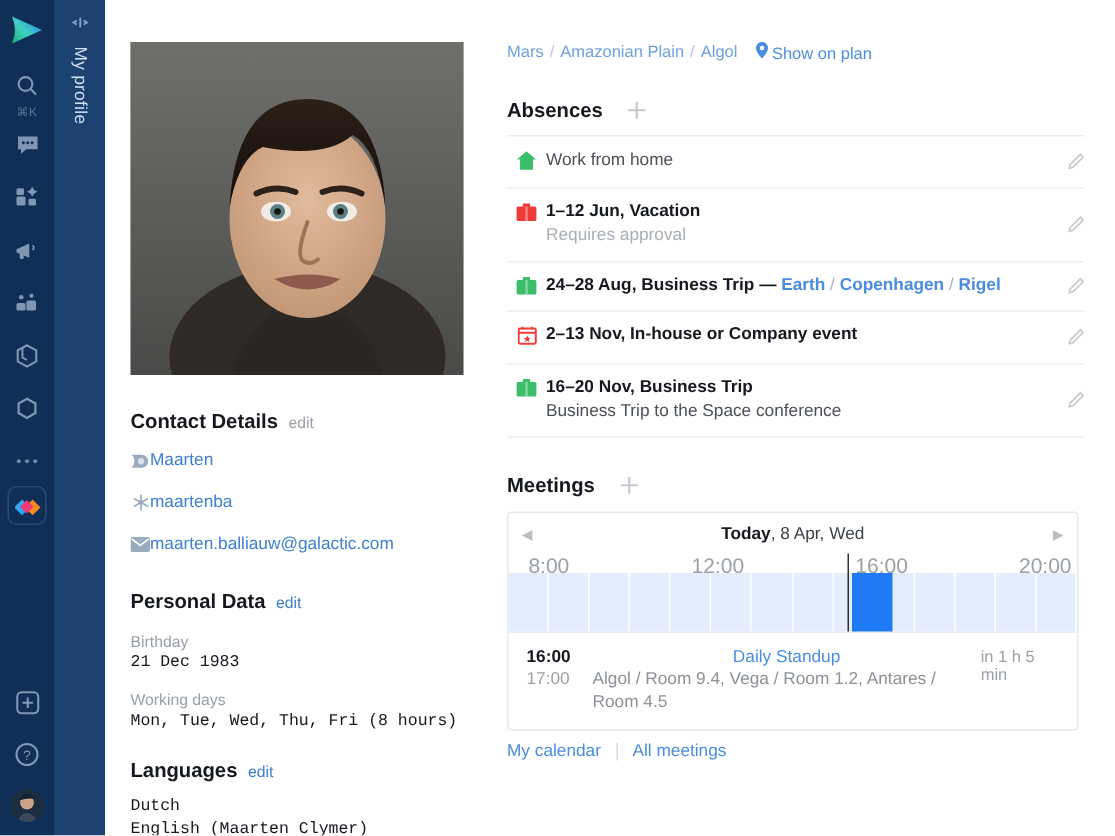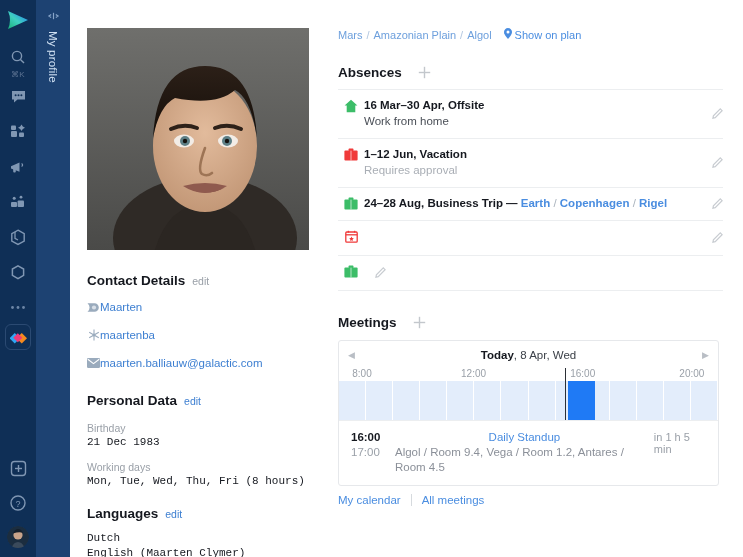--- a/index.html
+++ b/index.html
@@ -142,21 +142,21 @@
     position: relative; font-size: 11.5px; color: #3c4149;
   }
   .card-nav b { font-weight: bold; color: #15181f; }
   .nav-arrow { position: absolute; color: #b9bec5; font-size: 9px; }
   .nav-arrow.l { left: 9px; }
   .nav-arrow.r { right: 9px; }
 
   .tl { position: relative; height: 52px; }
   .tl-labels { position: relative; height: 13px; }
   .tl-labels span {
-    position: absolute; font-size: 10px; color: #9aa0a8; top: 0;
+    position: absolute; font-size: 14px; color: #9aa0a8; top: 0;
   }
   .tl-grid {
     position: relative; height: 39px; background: #e3edfb;
     display: flex;
   }
   .tl-cell { flex: 1 1 auto; border-right: 1px solid #ffffff; }
   .tl-cell:last-child { border-right: none; }
   .tl-now {
     position: absolute; top: -13px; width: 1px; height: 52px;
     background: #2b2f36;
@@ -452,21 +452,20 @@
       <div class="abs-list">
 
         <div class="abs-row">
           <span class="abs-ic">
             <svg width="14" height="14" viewBox="0 0 14 14" fill="#3cbd68">
                 <path d="M7 0.8 L13.4 6.4 H11.3 V13.2 H2.7 V6.4 H0.6z"></path>
                 <rect x="5.6" y="8.6" width="2.8" height="4.6" fill="#fff" opacity="0.0"></rect>
               </svg>
           </span>
           <span class="abs-body">
-            <span class="abs-line1" style="display:block">16 Mar–30 Apr, Offsite</span>
             <span class="abs-line2" style="display:block">Work from home</span>
           </span>
           <span class="pencil">
             <svg width="11" height="11" viewBox="0 0 11 11" fill="none" stroke="#c8ccd1" stroke-width="1.2">
                 <path d="M8.3 0.9 L10.1 2.7 L3.2 9.6 L0.9 10.1 L1.4 7.8 Z"></path>
               </svg>
           </span>
         </div>
 
         <div class="abs-row">
@@ -512,35 +511,40 @@
           <span class="abs-ic">
             <svg width="13" height="13" viewBox="0 0 13 13" fill="none" stroke="#f03a3a" stroke-width="1.3">
               <rect x="0.8" y="2" width="11.4" height="10.2" rx="1"></rect>
                 <line x1="0.8" y1="4.8" x2="12.2" y2="4.8"></line>
               <line x1="3.4" y1="0.8" x2="3.4" y2="2.6"></line>
                 <line x1="9.6" y1="0.8" x2="9.6" y2="2.6"></line>
               <path d="M6.5 6.6 l0.7 1.5 1.6 .2 -1.2 1.1 .3 1.6 -1.4-.8 -1.4 .8 .3-1.6 -1.2-1.1 1.6-.2z" fill="#f03a3a" stroke="none"></path>
             </svg>
           </span>
           <span class="abs-body">
+            <span class="abs-line1" style="display:block">2–13 Nov, In-house or Company event</span>
           </span>
           <span class="pencil">
             <svg width="11" height="11" viewBox="0 0 11 11" fill="none" stroke="#c8ccd1" stroke-width="1.2">
                 <path d="M8.3 0.9 L10.1 2.7 L3.2 9.6 L0.9 10.1 L1.4 7.8 Z"></path>
               </svg>
           </span>
         </div>
 
         <div class="abs-row">
           <span class="abs-ic">
             <svg width="14" height="13" viewBox="0 0 14 13" fill="#3cbd68">
                 <rect x="4.6" y="0.6" width="4.8" height="2.4" rx="0.6"></rect>
                 <rect x="0.4" y="2.6" width="13.2" height="9.8" rx="1"></rect>
                 <rect x="6.1" y="2.6" width="1.8" height="9.8" fill="#fff" opacity=".35"></rect>
               </svg>
+          </span>
+          <span class="abs-body">
+            <span class="abs-line1" style="display:block">16–20 Nov, Business Trip</span>
+            <span class="abs-line2" style="display:block">Business Trip to the Space conference</span>
           </span>
           <span class="pencil">
             <svg width="11" height="11" viewBox="0 0 11 11" fill="none" stroke="#c8ccd1" stroke-width="1.2">
                 <path d="M8.3 0.9 L10.1 2.7 L3.2 9.6 L0.9 10.1 L1.4 7.8 Z"></path>
               </svg>
           </span>
         </div>
       </div>
 
       <div class="sec-head">

